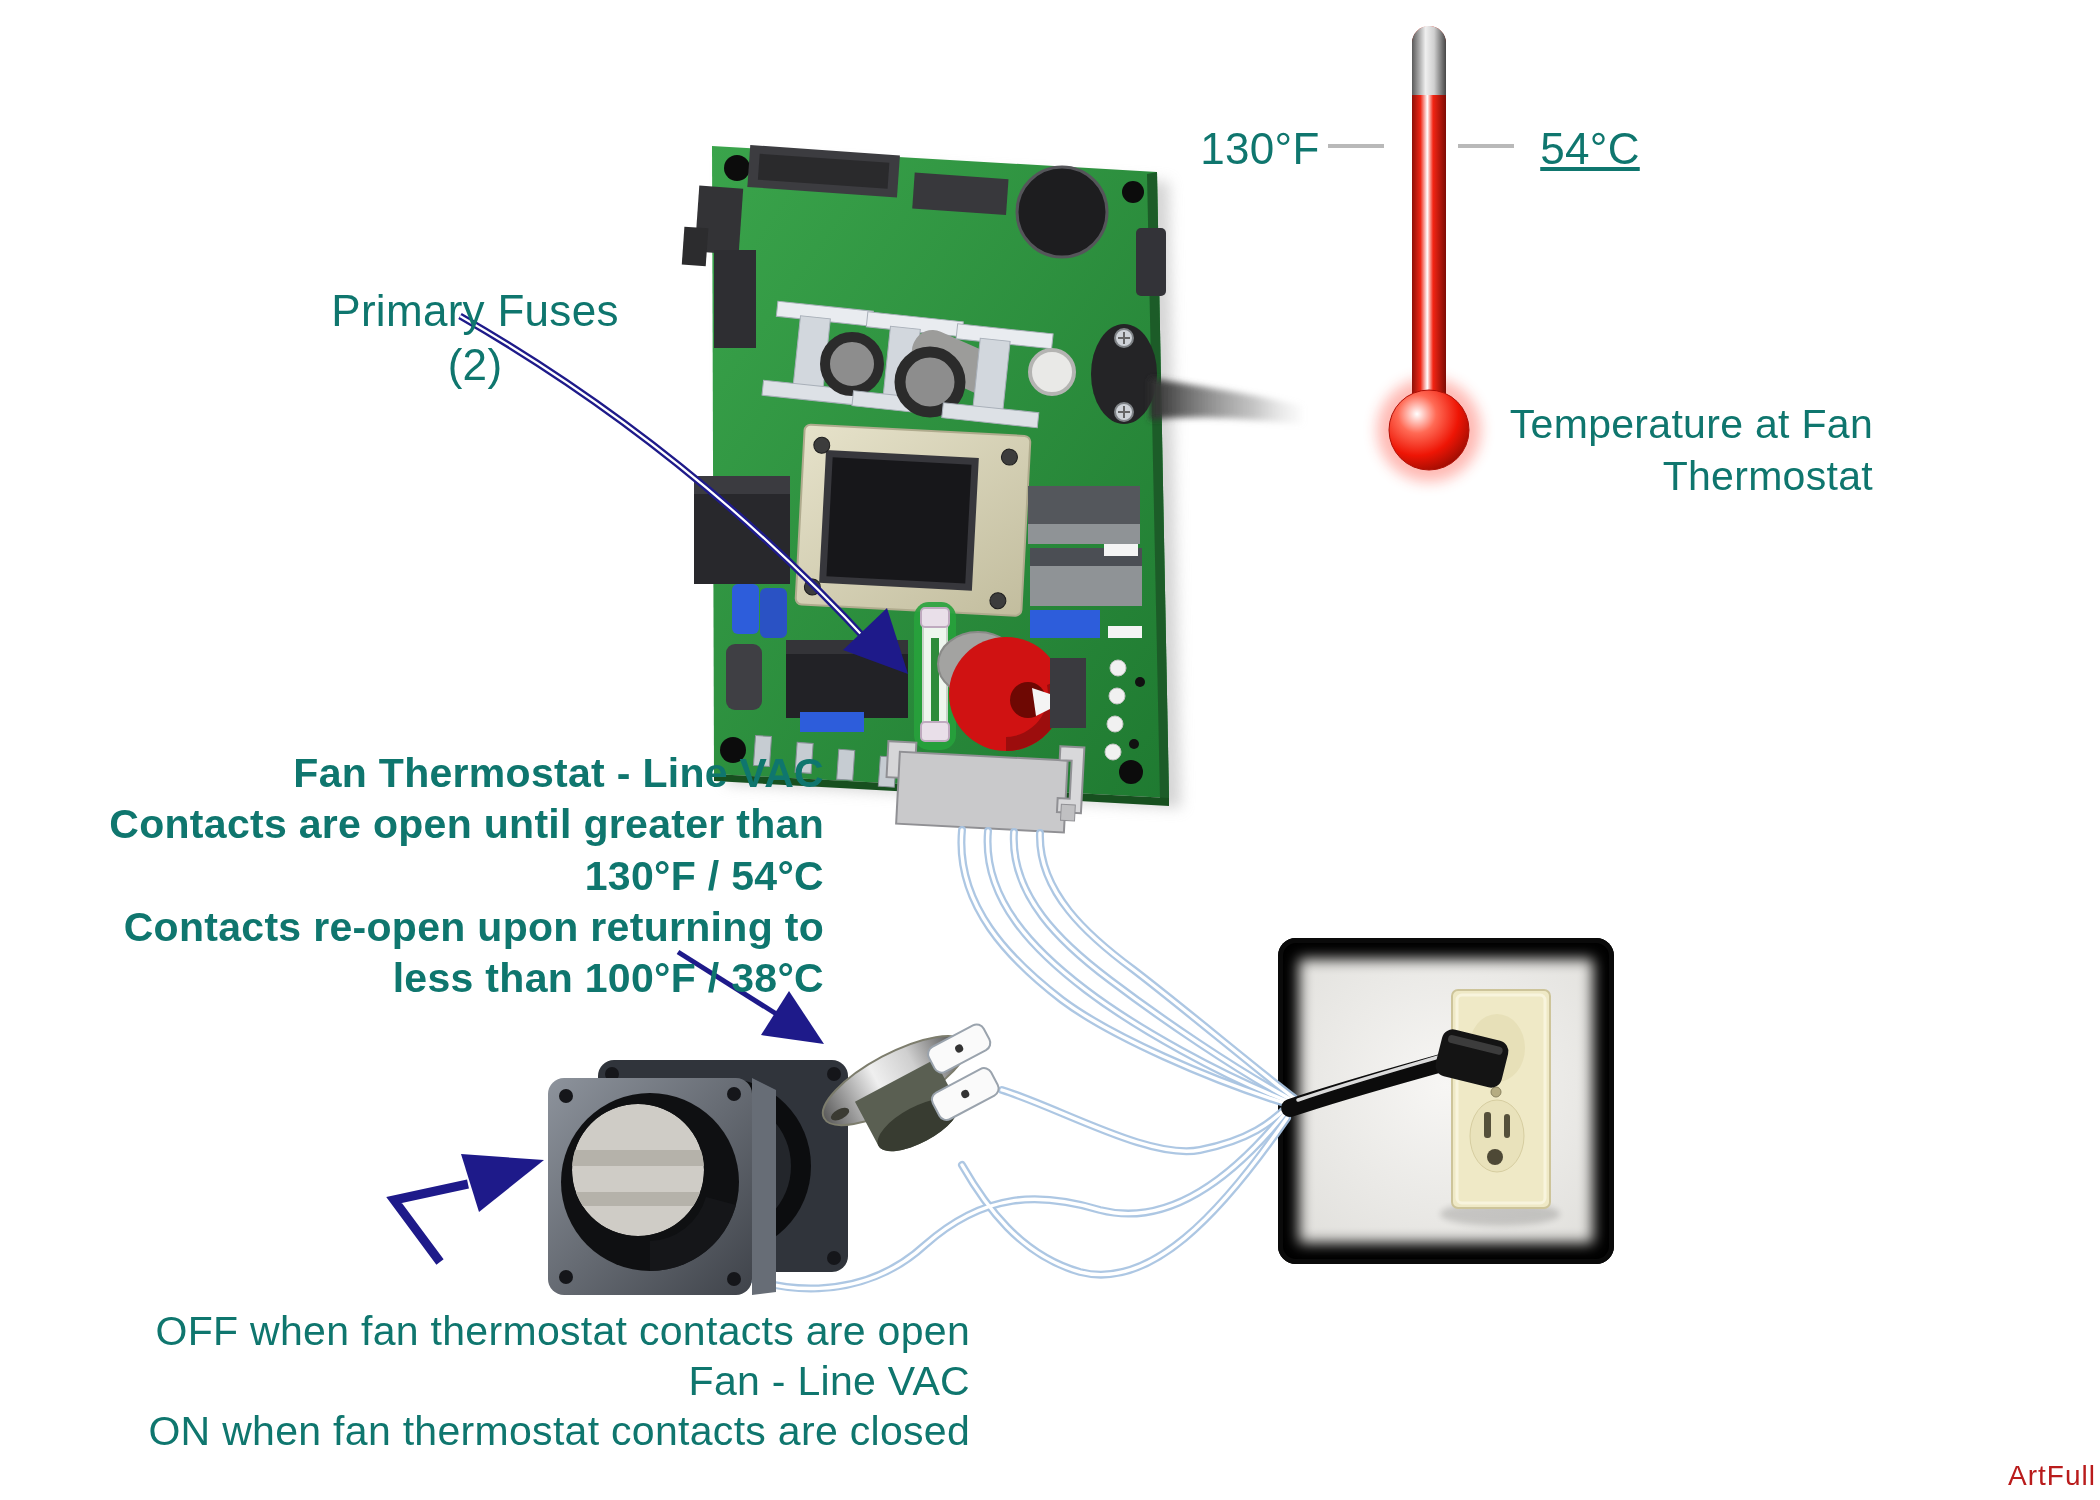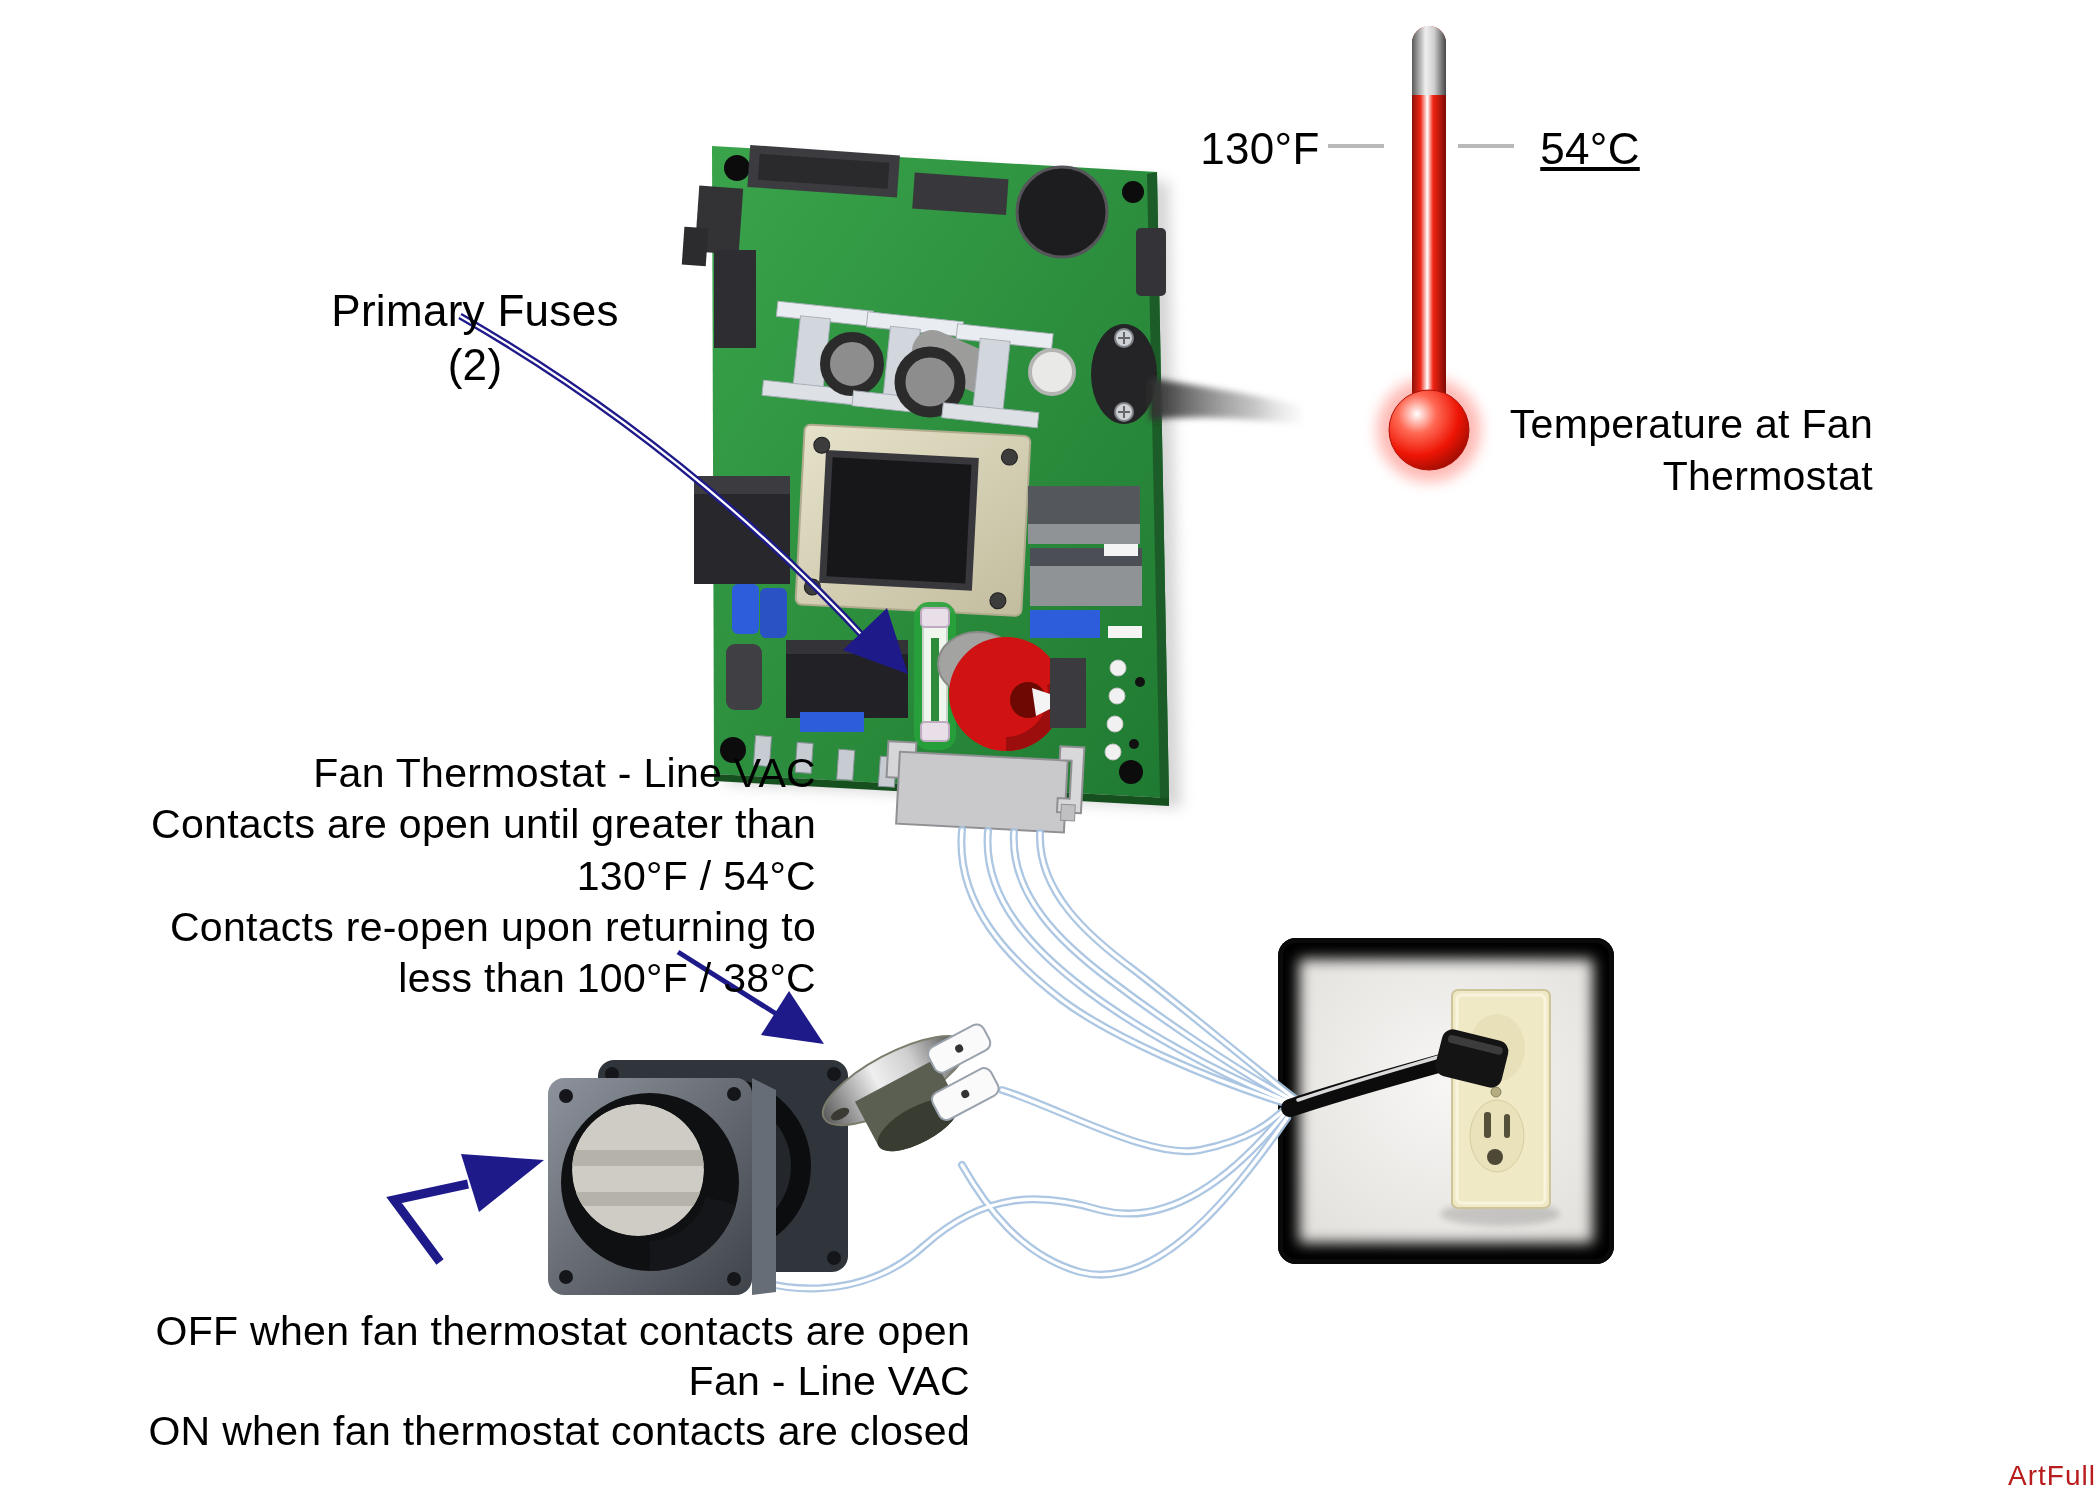--- a/index.html
+++ b/index.html
@@ -1,19 +1,19 @@
 <!DOCTYPE html>
 <html><head>
 <meta charset="utf-8">
 <style>
   html,body{margin:0;padding:0;background:#ffffff;}
   .canvas{position:relative;width:2100px;height:1500px;background:#ffffff;overflow:hidden;
           font-family:"Liberation Sans","DejaVu Sans",sans-serif;color:#1e1e1e;}
   .art{position:absolute;left:0;top:0;}
-  .lbl{position:absolute;text-align:center;line-height:1.22;letter-spacing:.3px;color:#000000;}
+  .lbl{position:absolute;text-align:center;line-height:1.22;letter-spacing:.3px;color:#0f766e;}
   .lbl div{white-space:nowrap;}
   .fs44{font-size:44px;}
   .fs41{font-size:41px;text-align:right;}
   .watermark{position:absolute;left:2008px;top:1460px;font-size:28px;color:#b91c1c;letter-spacing:1px;}
   .wireO{stroke:#a9c4e2;stroke-width:8;fill:none;stroke-linecap:round;opacity:.95;}
   .wireI{stroke:#ffffff;stroke-width:3.4;fill:none;stroke-linecap:round;}
   .navy{fill:#1e1a8a;}
 </style>
 </head>
 <body>
@@ -318,21 +318,21 @@
 </div>
 <div class="lbl fs44" style="left:1515px;top:122px;width:150px;text-decoration:underline;">
   <div>54°C</div>
 </div>
 
 <div class="lbl fs41" style="left:1473px;top:398px;width:400px;line-height:1.28;">
   <div>Temperature at Fan</div>
   <div>Thermostat</div>
 </div>
 
-<div class="lbl fs41" style="left:16px;top:748px;width:800px;line-height:1.25;">
+<div class="lbl fs41" style="left:24px;top:748px;width:800px;line-height:1.25;font-weight:bold;">
   <div>Fan Thermostat - Line VAC</div>
   <div>Contacts are open until greater than</div>
   <div>130°F / 54°C</div>
   <div>Contacts re-open upon returning to</div>
   <div>less than 100°F / 38°C</div>
 </div>
 
 <div class="lbl fs41" style="left:70px;top:1306px;width:900px;line-height:1.22;">
   <div>OFF when fan thermostat contacts are open</div>
   <div>Fan - Line VAC</div>

